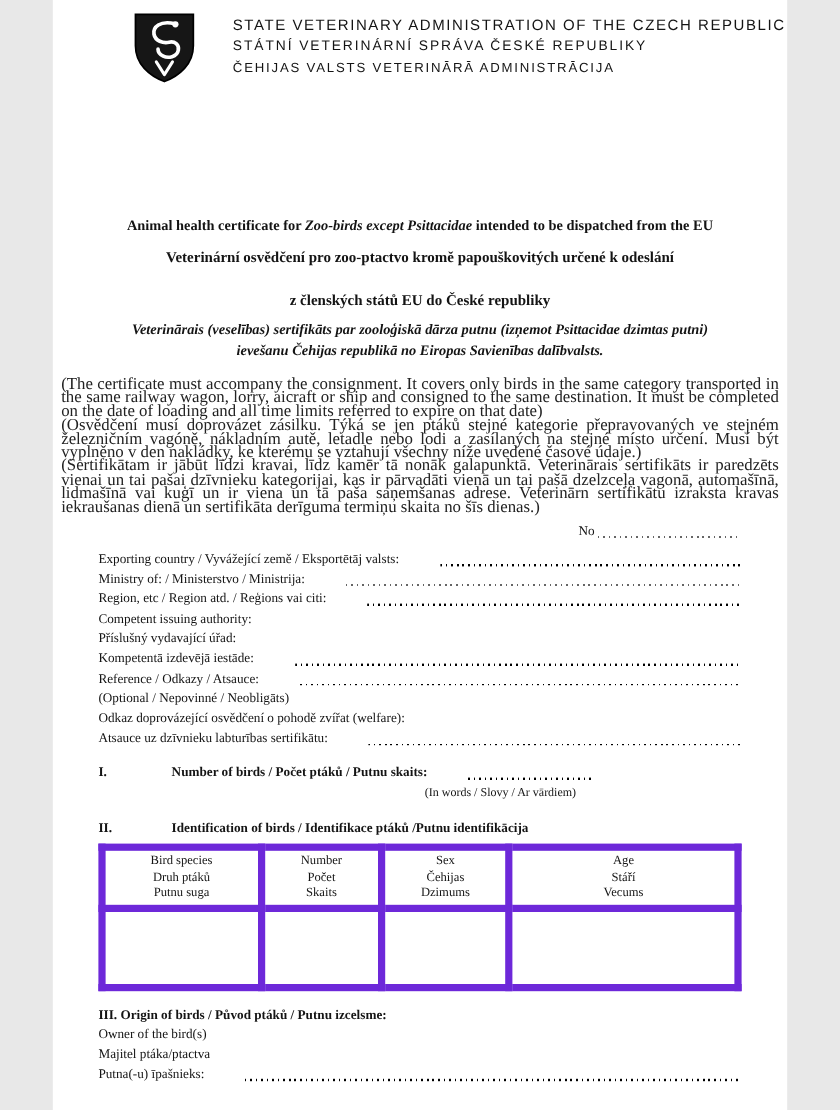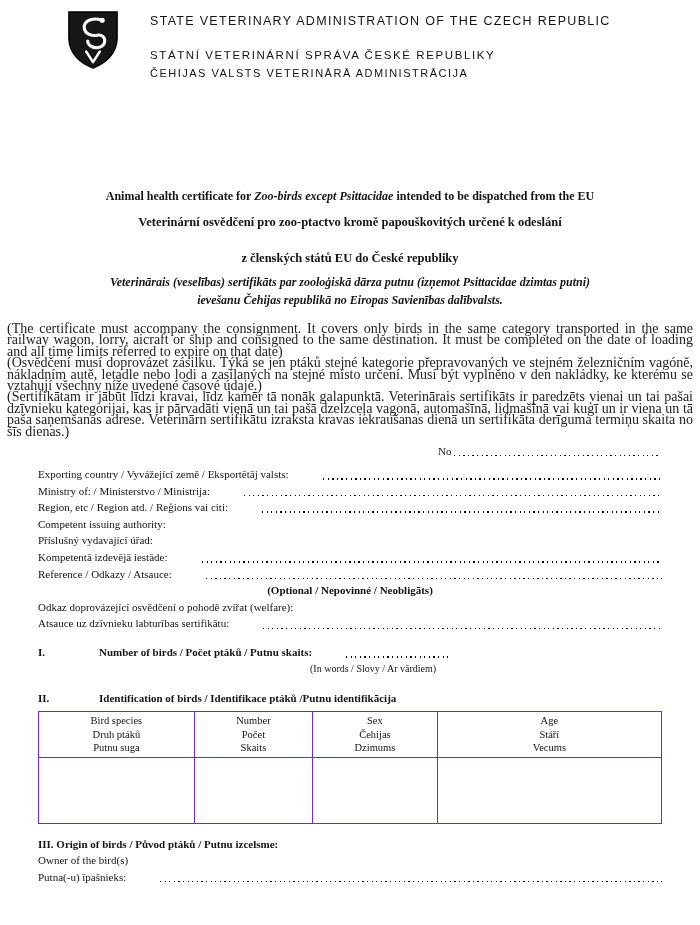--- a/index.html
+++ b/index.html
@@ -1,27 +1,27 @@
 <!DOCTYPE html>
 <html><head>
 <meta charset="utf-8">
 <style>
   * { margin:0; padding:0; box-sizing:border-box; }
   html,body { background:#e8e8e8; }
   .page {
-    width:700px; height:925px; margin:0 auto; background:#fff;
+    width:612px; height:925px; margin:0 auto; background:#fff;
     font-family:"Liberation Serif","DejaVu Serif",serif; color:#141414;
     overflow:hidden; position:relative;
   }
   
   .header { display:flex; align-items:flex-start; padding:9px 0 0 66px; }
   .logo { width:54px; height:62px; flex:none; }
   .header-text { margin-left:30px; padding-top:5px; font-family:"Liberation Sans","DejaVu Sans",sans-serif; }
   .h1 { font-size:12.5px; letter-spacing:1.3px; white-space:nowrap; }
-  .h2 { font-size:11.5px; letter-spacing:1.6px; margin-top:21px; white-space:nowrap; }
+  .h2 { font-size:11.5px; letter-spacing:1.6px; margin-top:5px; white-space:nowrap; }
   .h3 { font-size:11px;  letter-spacing:1.5px; margin-top:6px; white-space:nowrap; }
   
   .title-block { margin-top:110px; text-align:center; font-weight:700; }
   .t-en  { font-size:12px; }
   .t-en1 { margin-bottom:11px; }
   .t-en2 { margin-bottom:29px; }
   .t-cz  { font-size:12.5px; margin-bottom:21px; }
   .t-cz2 { margin-bottom:9px; }
   .t-lv  { font-size:12px; font-style:italic; margin-bottom:3px; }
   
@@ -31,30 +31,30 @@
   .fline { display:flex; line-height:16.6px;gap:31px; }
   .dots {
     flex:1 1 auto; align-self:flex-end; height:1.4px; margin:0 0 3px 3px;
     background-image:repeating-linear-gradient(to right,#000 0 1.3px,transparent 1.3px 4.6px);
   }
   .dots-fixed { flex:0 0 105px; }
   
   .no-line { display:flex; margin:7px 40px 0 438px; font-size:11px; line-height:15px; }
   
   .form { margin:7px 38px 0; font-size:11px; }
-  .center-note { text-align:center; line-height:16.6px;font-weight:bold; }
+  .center-note { line-height:16.6px; }
   
   .sec1 { margin:12px 38px 0; font-size:11px; }
   .secnum { font-weight:700; flex:0 0 30px; }
   .blabel { font-weight:700; }
   .inwords { margin-left:272px; font-size:10px; line-height:15px; }
   .sec2 { margin:14px 38px 0; font-size:11px; }
   .sec2 .blabel { }
   .birds-table { width:100%; border-collapse:collapse; margin-top:5px; table-layout:fixed; }
-  .birds-table th, .birds-table td { border:1px solid #6d28d9; }
+  .birds-table th, .birds-table td { border:6px solid #6d28d9; }
   .birds-table th { font-weight:400; font-size:10.5px; line-height:13.5px; padding:2px 1px; vertical-align:top; text-align:center; }
   .birds-table .empty-row td { height:66px; }
   .sec3 { margin:12px 38px 12px; font-size:11px; line-height:16.5px; }
 </style>
 </head>
 <body>
 
 <div class="page">
 
   <header class="header">
@@ -181,19 +181,20 @@
           <td></td>
           <td></td>
         </tr>
       </tbody>
     </table>
   </section>
 
   <section class="sec3">
     <div class="blabel">III. Origin of birds / Původ ptáků / Putnu izcelsme:</div>
     <div>Owner of the bird(s)</div>
+    <div>Majitel ptáka/ptactva</div>
     <div class="fline">
       <span>Putna(-u) īpašnieks:</span>
         <span class="dots"></span>
     </div>
   </section>
 
 </div>
 
 </body></html>

